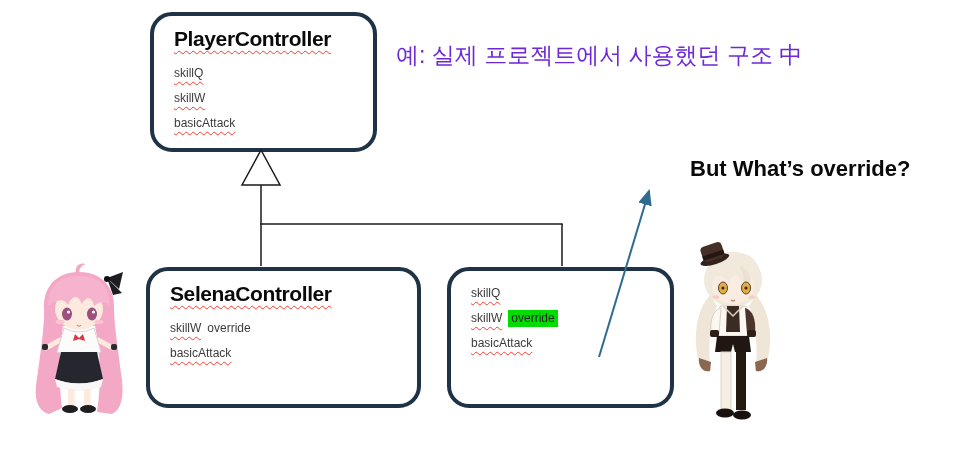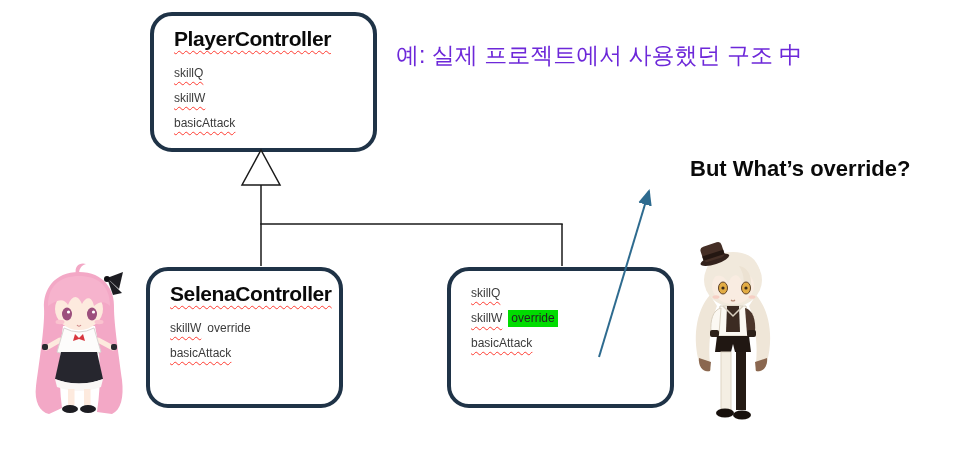--- a/index.html
+++ b/index.html
@@ -6,21 +6,21 @@
   .slide{
     position:relative;width:970px;height:465px;background:var(--background,#fff);
     font-family:"Liberation Sans",sans-serif;overflow:hidden;
   }
   
   .class-box{
     position:absolute;background:#fff;border:4px solid var(--box-border,#1f3347);
     border-radius:22px;box-sizing:border-box;z-index:2;
   }
   .box-player{left:150px;top:12px;width:227px;height:140px;}
-  .box-selena{left:146px;top:267px;width:197px;height:141px;}
+  .box-selena{left:146px;top:267px;width:275px;height:141px;}
   .box-mixube{left:447px;top:267px;width:227px;height:141px;}
   .class-title{
     margin:11px 0 0 20px;font-size:21px;font-weight:bold;color:#0a0a0a;
     letter-spacing:-0.4px;display:inline-block;
   }
   .squiggle{
     text-decoration-line:underline;text-decoration-style:wavy;
     text-decoration-color:var(--squiggle,#ff3b30);text-decoration-thickness:1px;
     text-underline-offset:4px;
   }

